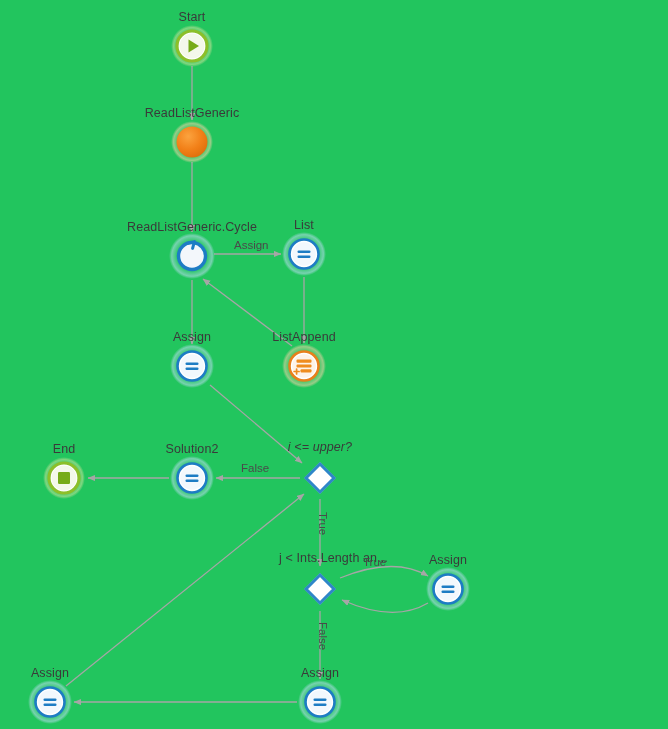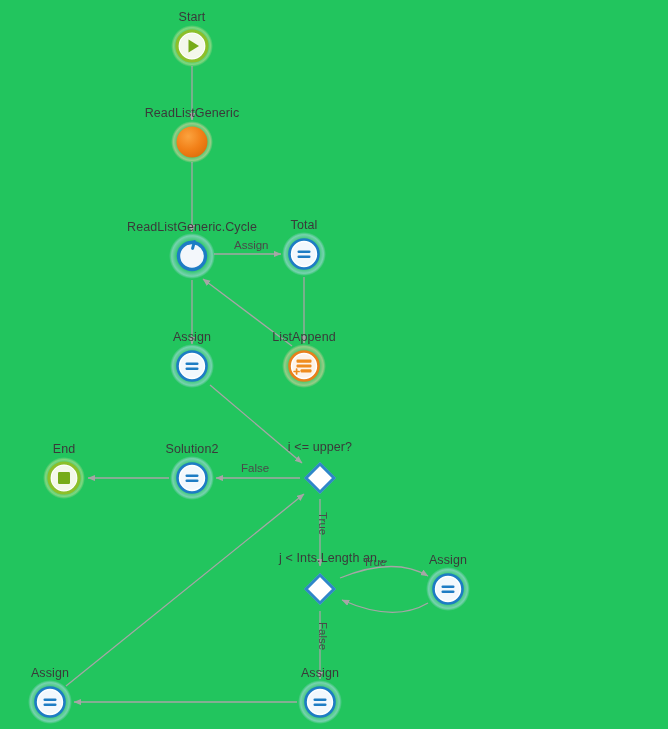--- a/index.html
+++ b/index.html
@@ -130,21 +130,21 @@
     <div class="node-label">ReadListGeneric.Cycle</div>
     <svg class="glyph" width="48" height="48" viewBox="0 0 48 48">
       <circle cx="24" cy="24" r="23" fill="url(#gGlowB)"></circle>
       <circle cx="24" cy="24" r="14.5" fill="#f3f7fb"></circle>
       <path d="M24,10.5 A13.5,13.5 0 1 0 37.5,24 A13.5,13.5 0 0 0 25.5,10.6" fill="none" stroke="#1d7cc4" stroke-width="3.4" stroke-linecap="round"></path>
       <path d="M19.6,11.4 L26.4,9.6 L24.6,16.4" fill="none" stroke="#1d7cc4" stroke-width="3" stroke-linecap="round" stroke-linejoin="round"></path>
     </svg>
   </div>
 
   <div class="node" style="left:304px; top:254px;">
-    <div class="node-label">Total</div>
+    <div class="node-label">List</div>
     <svg class="glyph" width="46" height="46" viewBox="0 0 46 46">
       <circle cx="23" cy="23" r="22" fill="url(#gGlowB)"></circle>
       <circle cx="23" cy="23" r="14.5" fill="#ffffff" stroke="#1d7cc4" stroke-width="2.6"></circle>
       <circle cx="23" cy="23" r="11.8" fill="#f2f8fd"></circle>
       <rect x="16.5" y="19.4" width="13" height="2.6" rx="1.2" fill="#1d7cc4"></rect>
       <rect x="16.5" y="24.4" width="13" height="2.6" rx="1.2" fill="#1d7cc4"></rect>
     </svg>
   </div>
 
   <div class="node" style="left:192px; top:366px;">
@@ -165,21 +165,21 @@
       <circle cx="23" cy="23" r="14.5" fill="#ffffff" stroke="#e8801c" stroke-width="2.6"></circle>
       <circle cx="23" cy="23" r="11.8" fill="#fdf3e8"></circle>
       <rect x="15.5" y="16.5" width="15" height="3.2" rx="1" fill="#ef8c1e"></rect>
       <rect x="15.5" y="21.4" width="15" height="3.2" rx="1" fill="#ef8c1e"></rect>
       <rect x="19.5" y="26.3" width="11" height="3.2" rx="1" fill="#ef8c1e"></rect>
       <path d="M15.6,26 L15.6,31 M13.1,28.5 L18.1,28.5" stroke="#ef8c1e" stroke-width="1.7" stroke-linecap="round"></path>
     </svg>
   </div>
 
   <div class="node" style="left:320px; top:478px;">
-    <div class="node-label" style="bottom:24px;">i &lt;= upper?</div>
+    <div class="node-label" style="bottom:24px;font-style:italic;">i &lt;= upper?</div>
     <svg class="glyph" width="46" height="46" viewBox="0 0 46 46">
       <path d="M23,7 L39,23 L23,39 L7,23 z" fill="#cfe6f6" opacity="0.5"></path>
       <path d="M23,9 L37,23 L23,37 L9,23 z" fill="#ffffff" stroke="#2f86c9" stroke-width="3"></path>
     </svg>
   </div>
 
   <div class="node" style="left:192px; top:478px;">
     <div class="node-label">Solution2</div>
     <svg class="glyph" width="46" height="46" viewBox="0 0 46 46">
       <circle cx="23" cy="23" r="22" fill="url(#gGlowB)"></circle>

